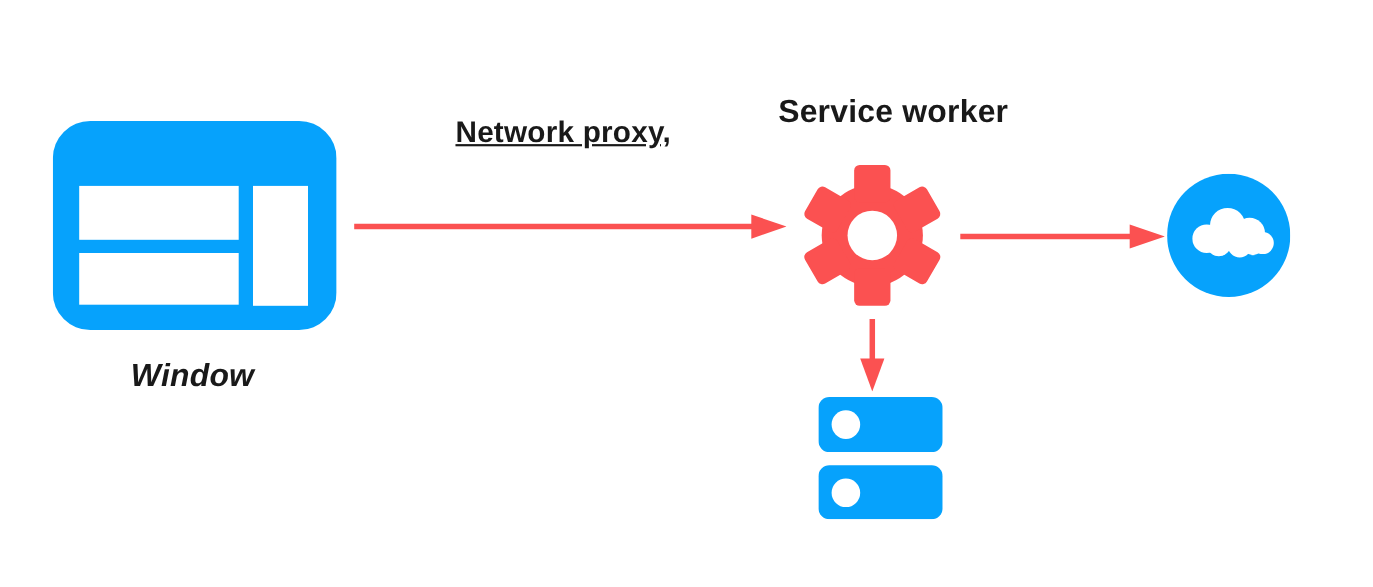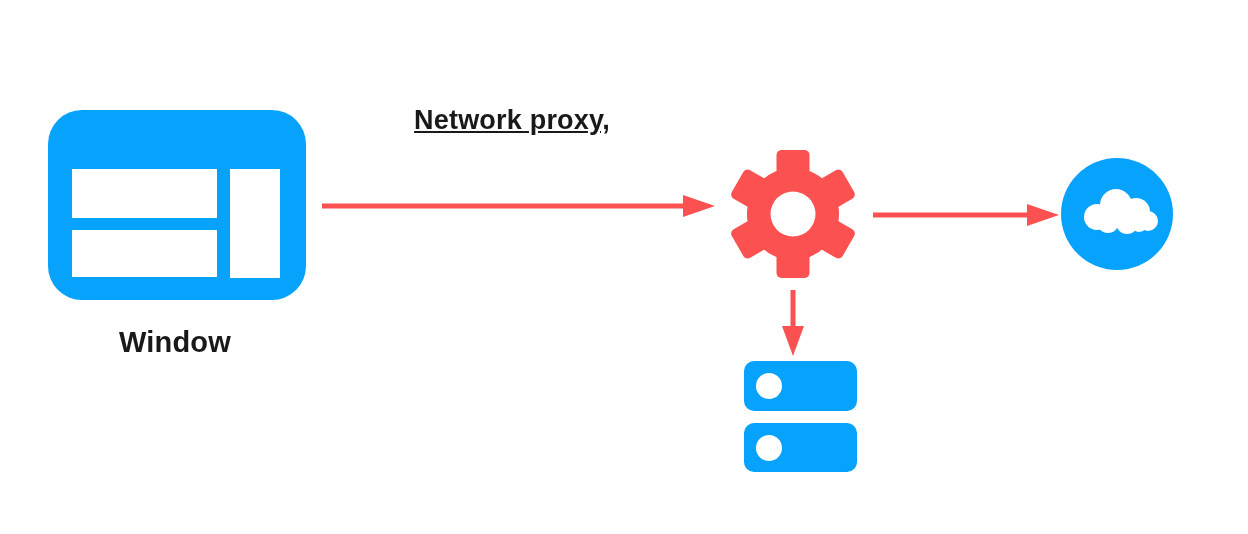--- a/index.html
+++ b/index.html
@@ -39,31 +39,32 @@
 
   <svg class="abs" style="left:48px; top:110px;" width="258" height="190" viewBox="0 0 258 190">
     <g fill="#06A2FC">
       <rect x="0" y="0" width="258" height="190" rx="34" ry="34"></rect>
     </g>
     <rect x="24" y="59" width="145" height="49" fill="#ffffff"></rect>
     <rect x="24" y="120" width="145" height="47" fill="#ffffff"></rect>
     <rect x="182" y="59" width="50" height="109" fill="#ffffff"></rect>
   </svg>
 
-  <div class="node-label" style="left:46px; top:326px; width:258px;">Window</div>
+  <div class="node-label" style="left:46px; top:326px; width:258px;font-style:italic;">Window</div>
 
   <div class="edge-label" style="left:362px; top:102px; width:300px;">
     <div>Network proxy,</div>
   </div>
 
   <svg class="abs" style="left:320px; top:194px;" width="395" height="24" viewBox="0 0 395 24">
     <line x1="2" y1="12" x2="368" y2="12" stroke-width="5" stroke="#FB5151"></line>
     <polygon points="363,1 395,12 363,23" fill="#FB5151"></polygon>
   </svg>
 
+  <div class="node-label" style="left:662px; top:86px; width:300px;">Service worker</div>
 
   <svg class="abs" style="left:723px; top:144px;" width="140" height="140" viewBox="-70 -70 140 140">
     <g fill="#FB5151">
       <circle cx="0" cy="0" r="46"></circle>
       <rect x="-16.5" y="-64" width="33" height="34" rx="5" transform="rotate(0)"></rect>
       <rect x="-16.5" y="-64" width="33" height="34" rx="5" transform="rotate(60)"></rect>
       <rect x="-16.5" y="-64" width="33" height="34" rx="5" transform="rotate(120)"></rect>
       <rect x="-16.5" y="-64" width="33" height="34" rx="5" transform="rotate(180)"></rect>
       <rect x="-16.5" y="-64" width="33" height="34" rx="5" transform="rotate(240)"></rect>
       <rect x="-16.5" y="-64" width="33" height="34" rx="5" transform="rotate(300)"></rect>

